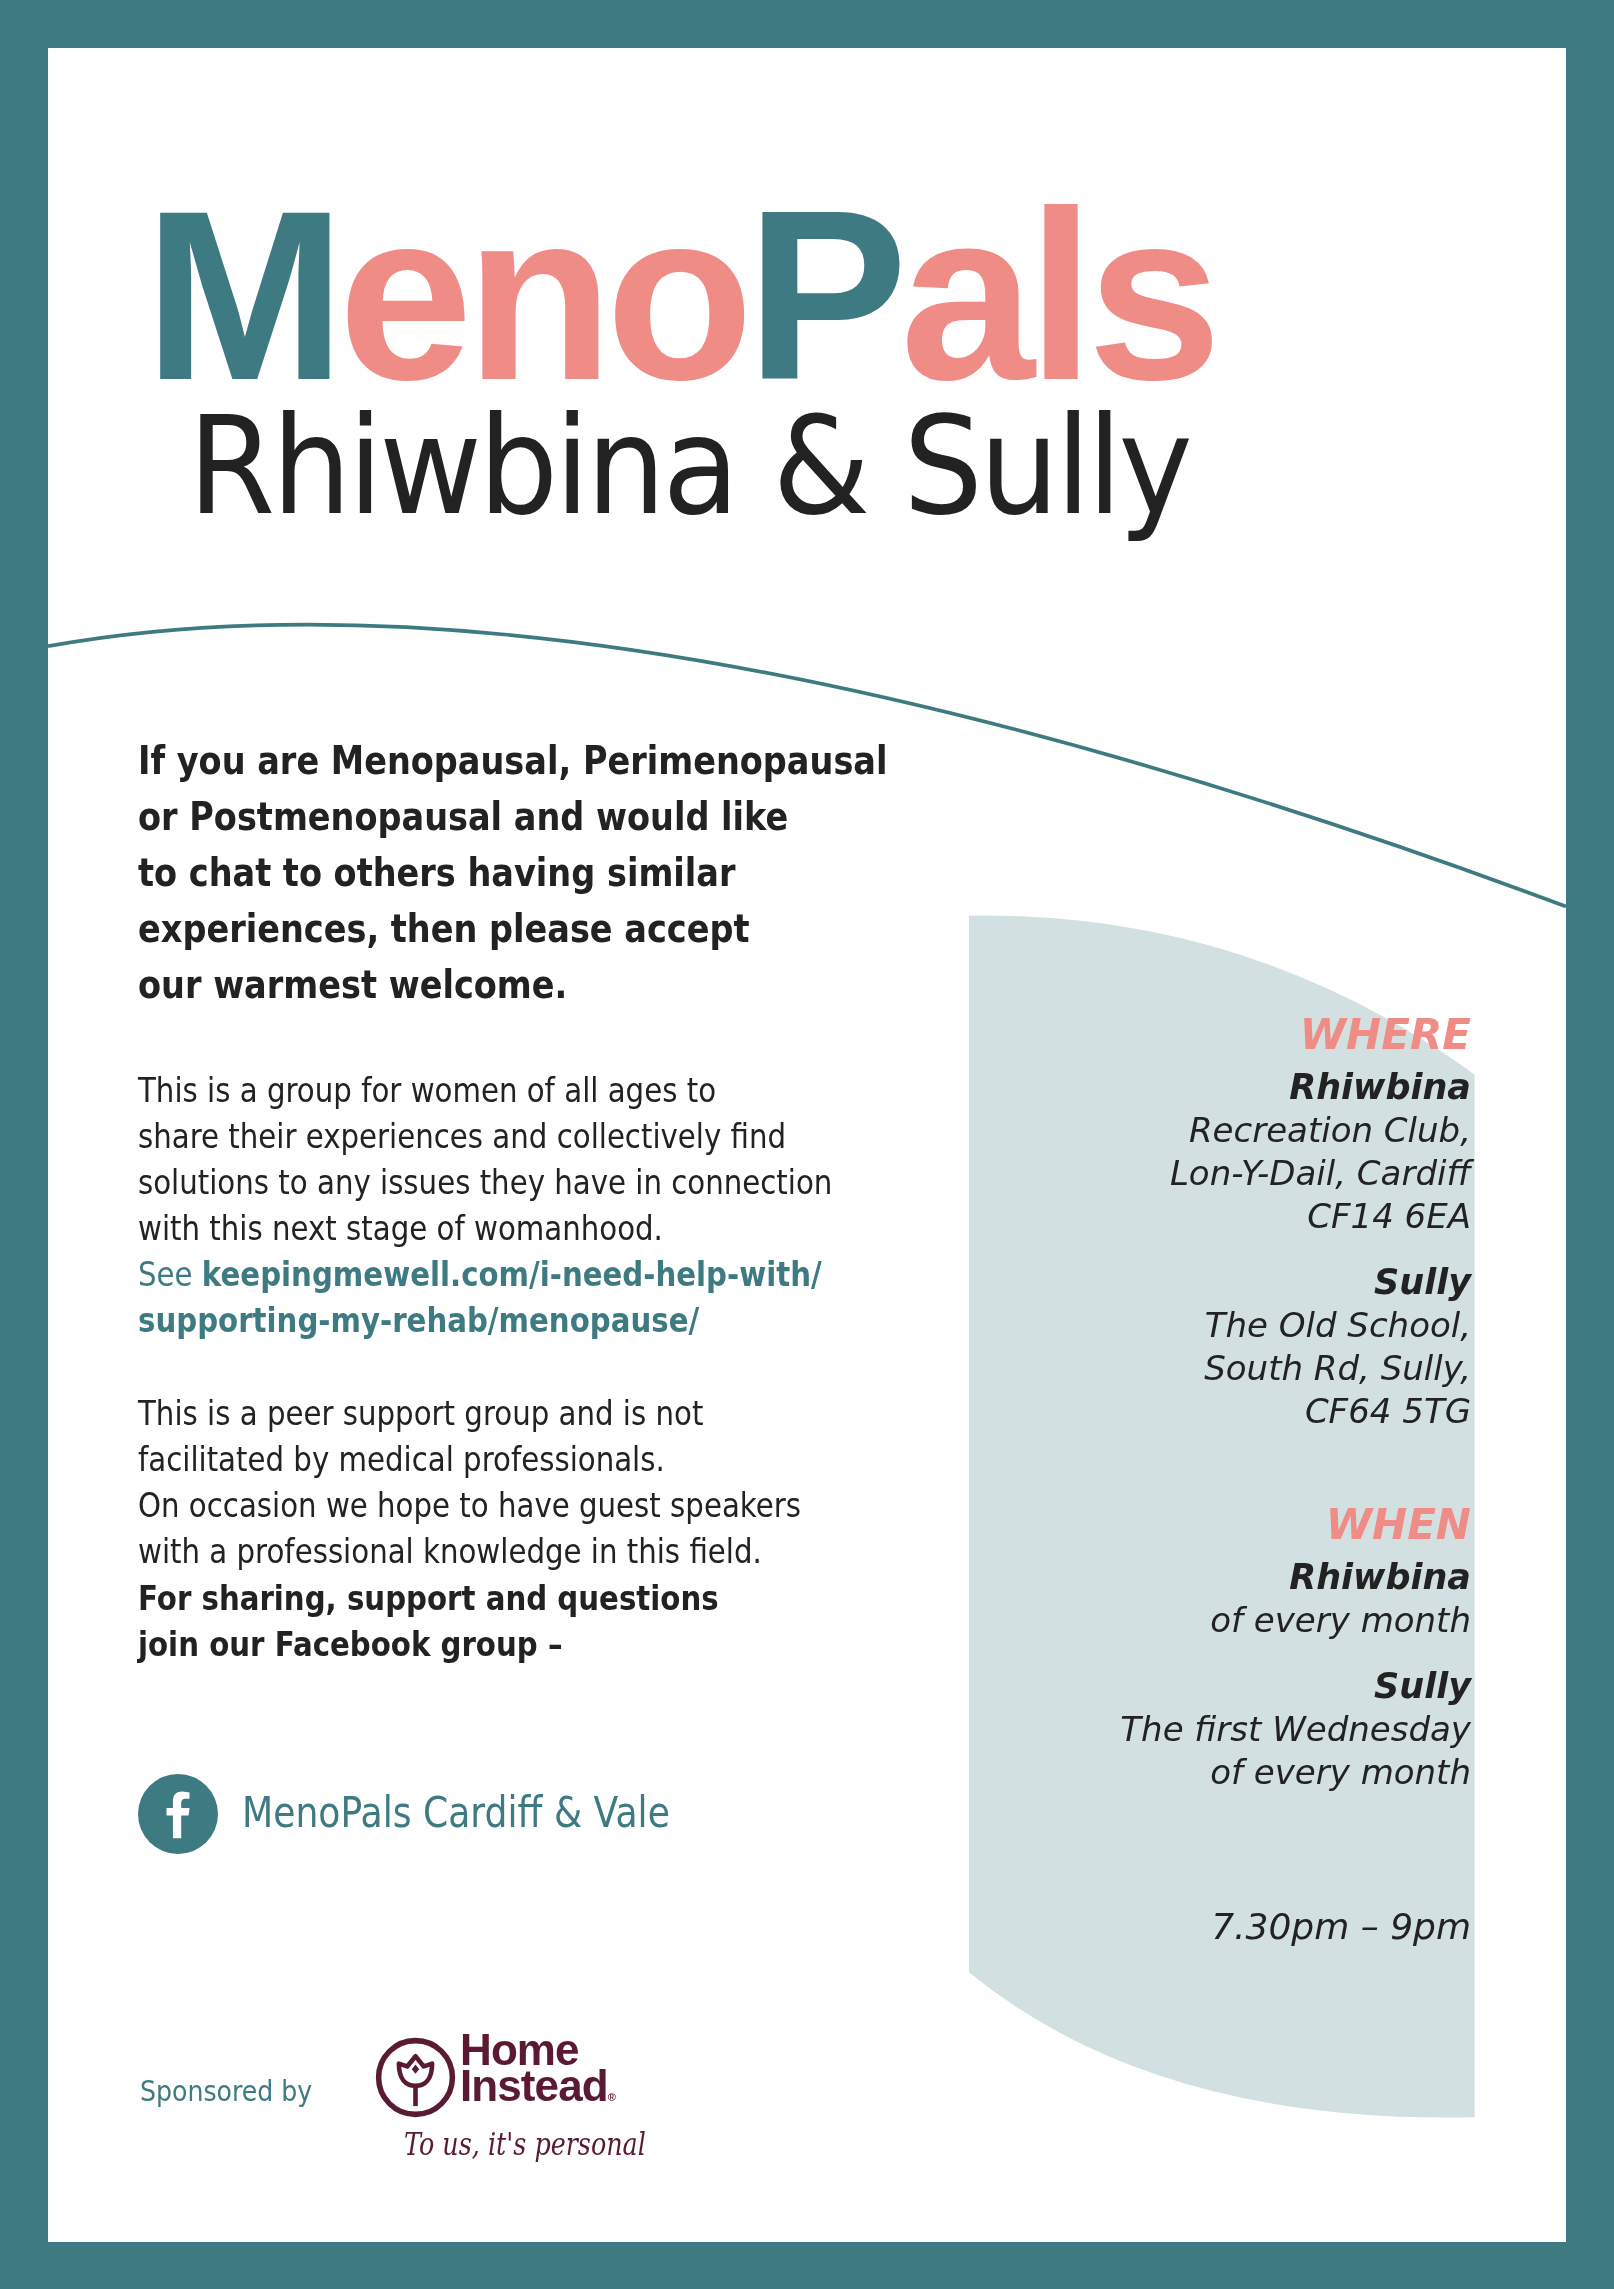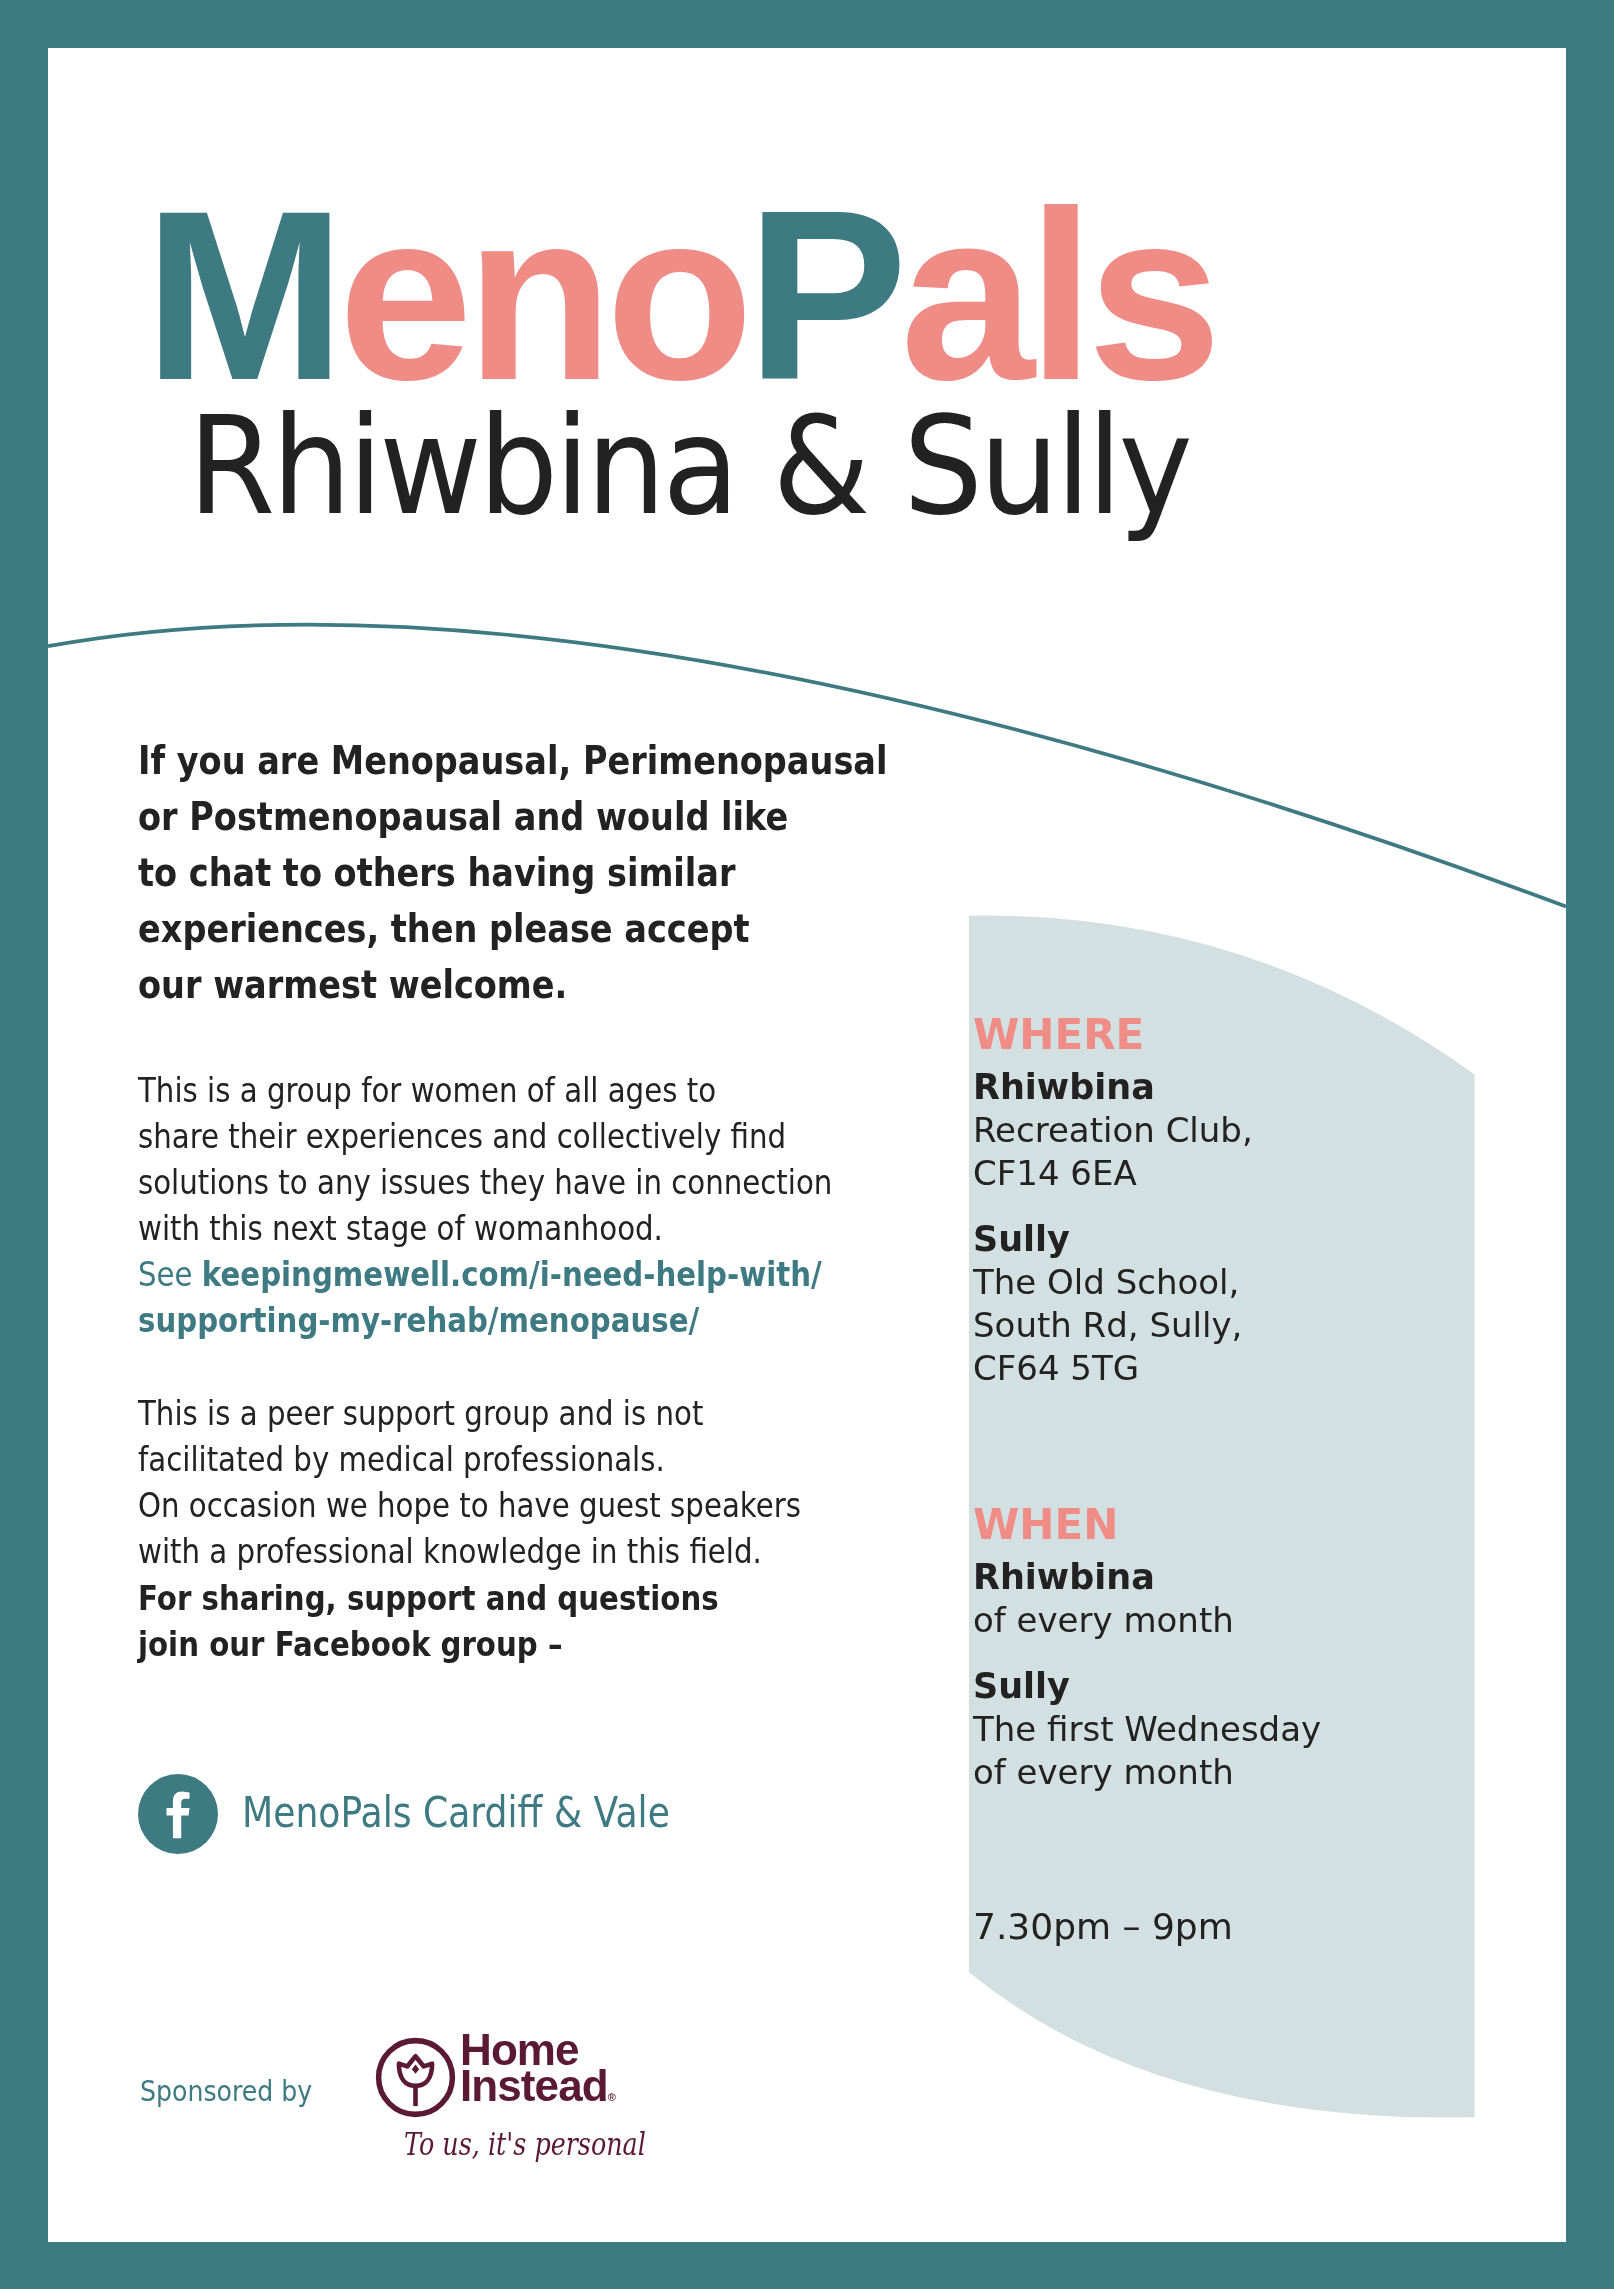--- a/index.html
+++ b/index.html
@@ -57,21 +57,21 @@
     line-height: 36px; font-family: "Liberation Sans", sans-serif; letter-spacing: -0.9px;
   }
   .hi-reg { font-size: 11px; vertical-align: baseline; }
   .hi-tag {
     left: 356px; top: 2078px; font-size: 31px; font-style: italic; color: #5b1a33;
     font-family: "DejaVu Serif", serif; line-height: 37px;
     transform: scaleX(0.82); transform-origin: left top;
   }
 
   .panel-text {
-    position: absolute; left: 925px; width: 498px; text-align: left; color: #222;
+    position: absolute; left: 925px; width: 498px; text-align: right; color: #222; font-style: italic;
   }
   .ph { font-size: 42px; font-weight: bold; color: #f08c86; line-height: 52px; }
   .pl { font-size: 35px; font-weight: bold; line-height: 44px; }
   .pv { font-size: 34px; line-height: 43px; }
 </style>
 </head>
 <body>
 
 <div class="sheet">
 
@@ -138,20 +138,21 @@
   <div class="abs hi-name">
     <div>Home</div>
     <div><span>Instead</span><span class="hi-reg">®</span></div>
   </div>
   <div class="abs hi-tag">To us, it's personal</div>
 
   <div class="panel-text" style="top:961px;">
     <div class="ph">WHERE</div>
     <div class="pl" style="margin-top:3.7px;">Rhiwbina</div>
     <div class="pv">Recreation Club,</div>
+    <div class="pv">Lon-Y-Dail, Cardiff</div>
     <div class="pv">CF14 6EA</div>
     <div class="pl" style="margin-top:22px;">Sully</div>
     <div class="pv">The Old School,</div>
     <div class="pv">South Rd, Sully,</div>
     <div class="pv">CF64 5TG</div>
   </div>
 
   <div class="panel-text" style="top:1451px;">
     <div class="ph">WHEN</div>
     <div class="pl" style="margin-top:3.7px;">Rhiwbina</div>

